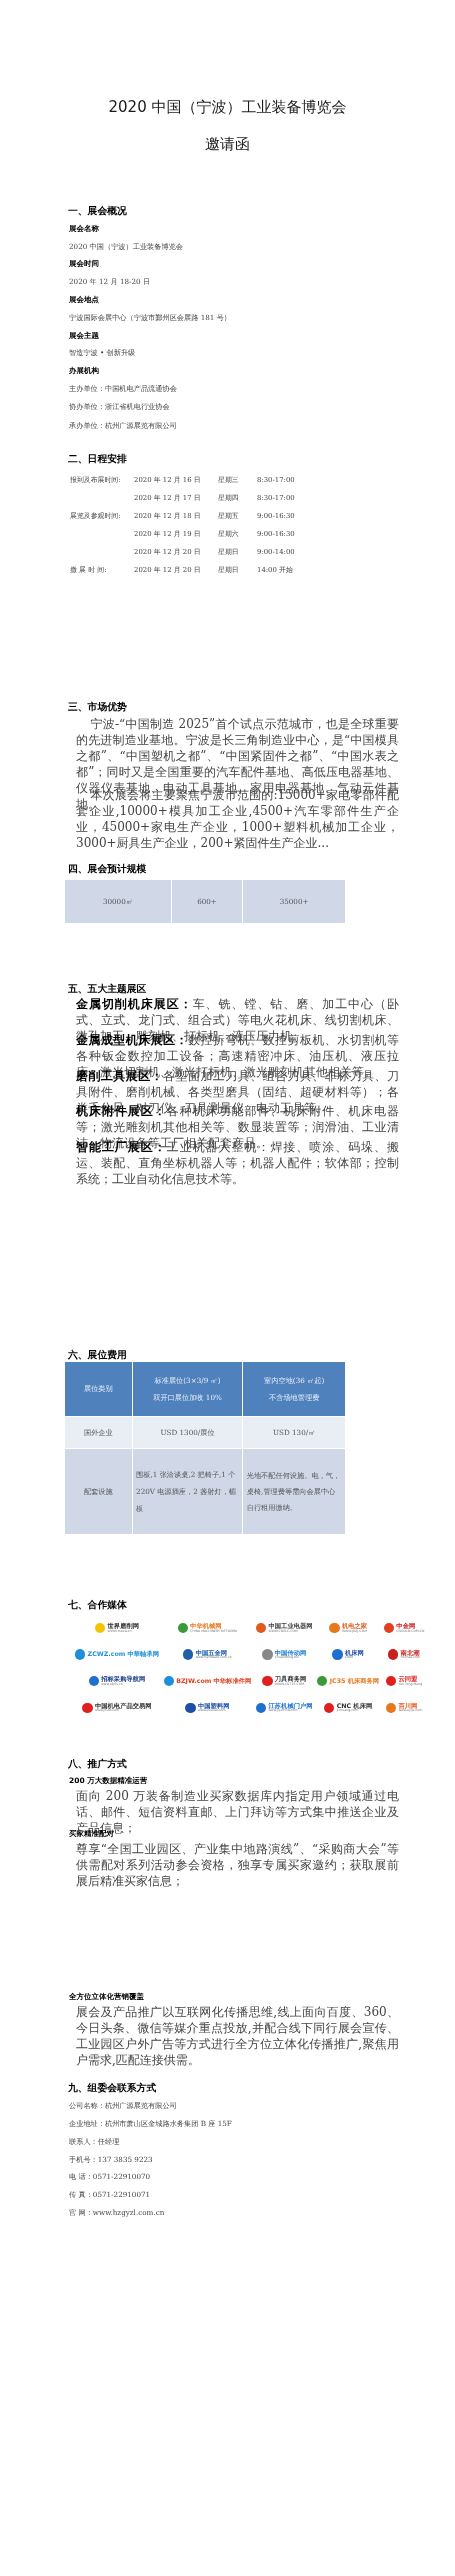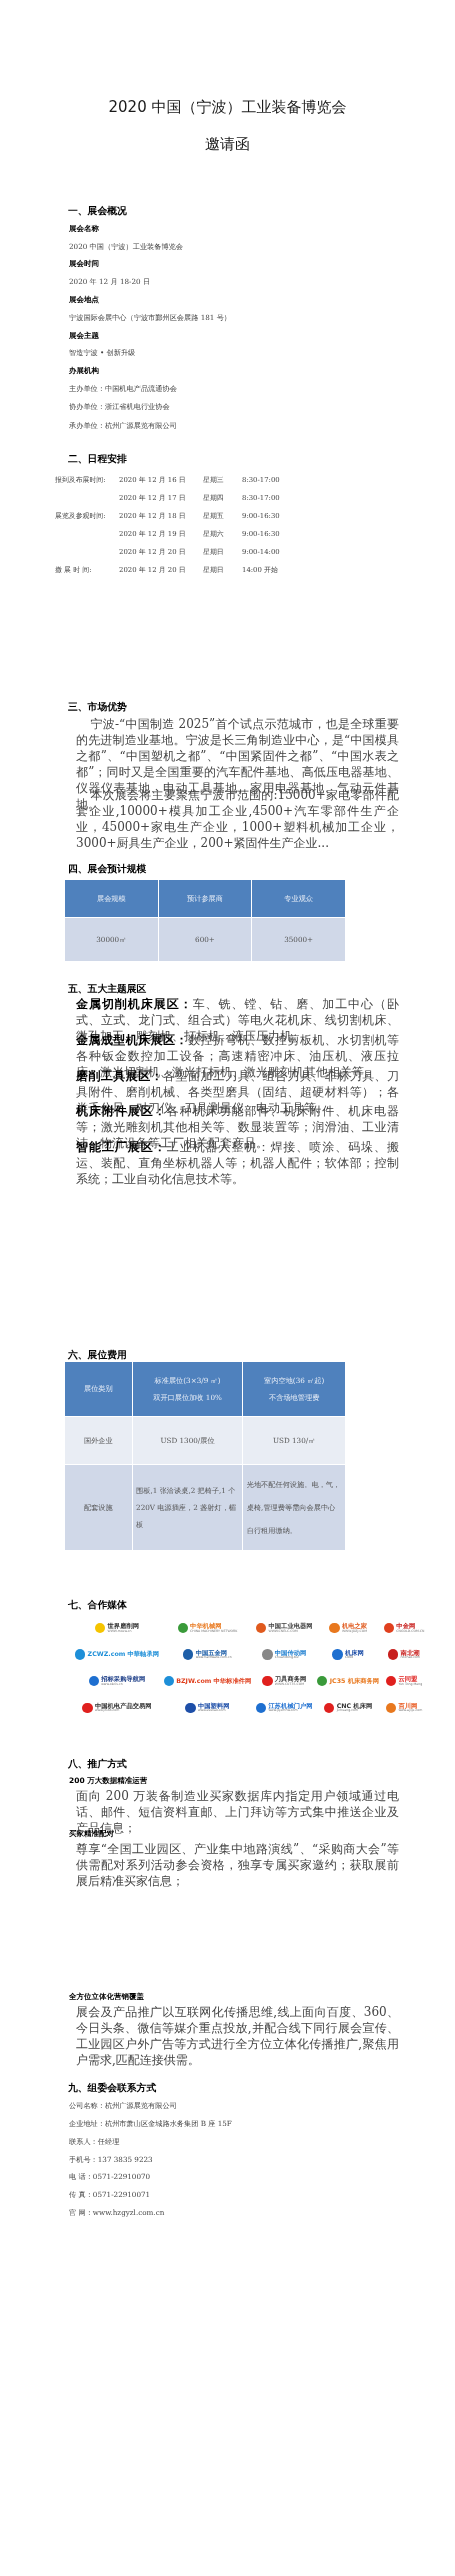--- a/index.html
+++ b/index.html
@@ -39,21 +39,21 @@
     position: absolute; left: 76px; width: 323px;
     font-size: 12px; color: #444; line-height: 16px; text-align: justify;
   }
   .para .indent { display: inline-block; width: 14.3px; }
   .zone b {
     font-family: Liberation Serif, serif;
     color: #000; font-weight: bold;
   }
 
   
-  .sched { position: absolute; left: 55px; top: 471px; width: 241px; text-decoration: underline; }
+  .sched { position: absolute; left: 70px; top: 471px; width: 241px; text-decoration: underline; }
   .sched-row { position: relative; height: 18px; font-size: 6.9px; color: #444; line-height: 18px; }
   .sched-row span { position: absolute; white-space: nowrap; }
   .c-label { left: 0; }
   .c-date { left: 64px; }
   .c-day { left: 148px; }
   .c-time { left: 187px; }
 
   
   table.tbl {
     position: absolute; left: 64px; width: 282px;
@@ -153,25 +153,20 @@
     </div>
   </div>
 
   <div class="sec-h" style="top:701px">三、市场优势</div>
   <div class="para" style="top:716px"><span class="indent"></span><span>宁波-“中国制造 2025”首个试点示范城市，也是全球重要的先进制造业基地。宁波是长三角制造业中心，是“中国模具之都”、“中国塑机之都”、“中国紧固件之都”、“中国水表之都”；同时又是全国重要的汽车配件基地、高低压电器基地、仪器仪表基地、电动工具基地、家用电器基地、气动元件基地。</span></div>
   <div class="para" style="top:787px"><span class="indent"></span><span>本次展会将主要聚焦宁波市范围的:15000+家电零部件配套企业,10000+模具加工企业,4500+汽车零部件生产企业，45000+家电生产企业，1000+塑料机械加工企业，3000+厨具生产企业，200+紧固件生产企业...</span></div>
 
   <div class="sec-h" style="top:863px">四、展会预计规模</div>
   <table class="tbl" style="top:879px">
     <tbody>
-        <tr style="height:38px">
-      <th style="width:94px">展会规模</th>
-      <th style="width:94px">预计参展商</th>
-      <th style="width:94px">专业观众</th>
-    </tr>
     <tr class="row-a" style="height:44px">
       <td>30000㎡</td>
       <td>600+</td>
       <td>35000+</td>
     </tr>
   </tbody>
     </table>
 
   <div class="sec-h" style="top:983px">五、五大主题展区</div>
   <div class="para zone" style="top:996px"><b>金属切削机床展区：</b><span>车、铣、镗、钻、磨、加工中心（卧式、立式、龙门式、组合式）等电火花机床、线切割机床、微孔加工、雕刻机、打标机、液压压力机。</span></div>
@@ -187,29 +182,29 @@
       <th style="width:68px">展位类别</th>
       <th style="width:111px; line-height:17px">
         <div>标准展位(3×3/9 ㎡)</div>
         <div>双开口展位加收 10%</div>
       </th>
       <th style="width:103px; line-height:17px">
         <div>室内空地(36 ㎡起)</div>
         <div>不含场地管理费</div>
       </th>
     </tr>
-    <tr class="row-b" style="height:48px">
+    <tr class="row-b" style="height:32px">
       <td>国外企业</td>
       <td>USD 1300/展位</td>
       <td>USD 130/㎡</td>
     </tr>
     <tr class="row-a" style="height:86px">
       <td>配套设施</td>
       <td style="text-align:left; padding:0 3.4px; line-height:17px">围板,1 张洽谈桌,2 把椅子,1 个 220V 电源插座，2 盏射灯，楣板</td>
-      <td style="text-align:left; padding:0 3.4px; line-height:23px">光地不配任何设施。电，气，桌椅,管理费等需向会展中心自行租用缴纳。</td>
+      <td style="text-align:left; padding:0 3.4px; line-height:16px">光地不配任何设施。电，气，桌椅,管理费等需向会展中心自行租用缴纳。</td>
     </tr>
   </tbody>
     </table>
 
   <div class="sec-h" style="top:1599px">七、合作媒体</div>
   <div class="media-grid">
 
     <div class="logo">
         <span class="mark" style="background: rgb(245, 196, 0);"></span>
         <span class="lt">

